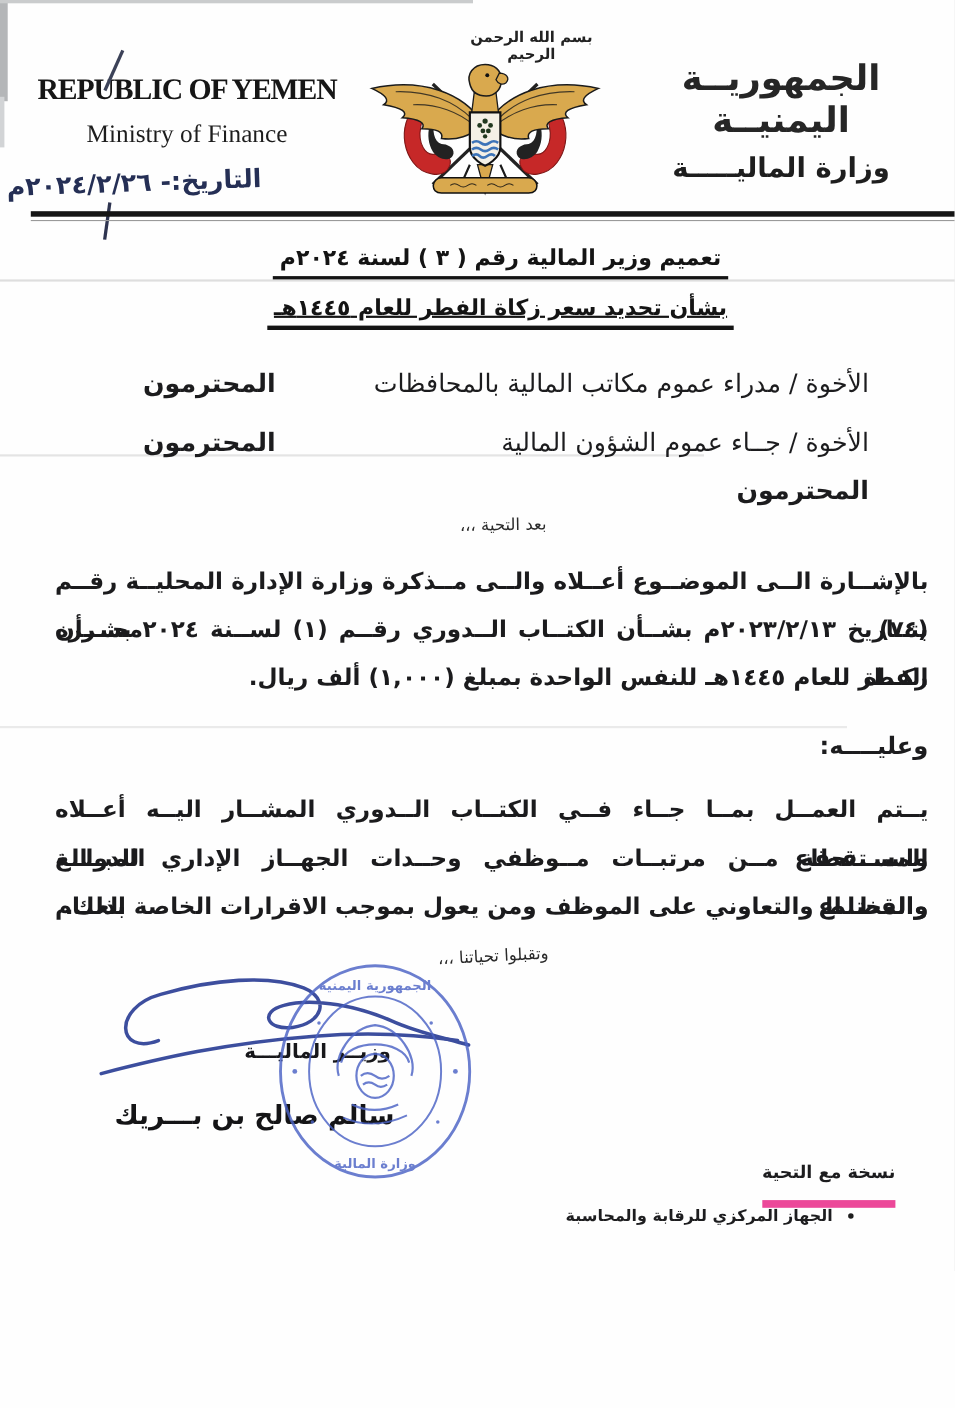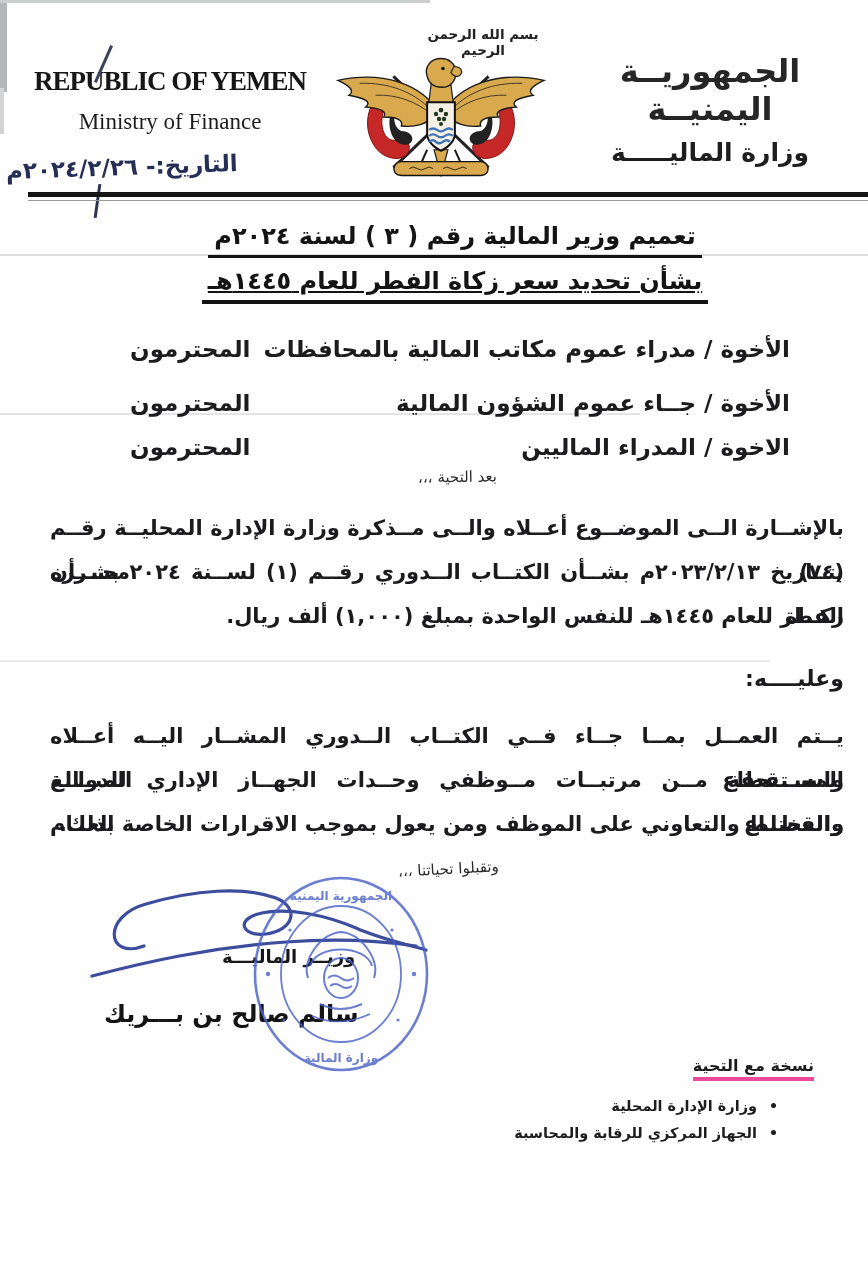--- a/index.html
+++ b/index.html
@@ -27,47 +27,47 @@
   .pen-tick{left:96px;top:184px;width:3px;height:34px;background:#2e3450;transform:rotate(8deg);}
 
   
   .edge-left{left:0;top:0;width:7px;height:92px;background:#b4b6b8;}
   .edge-left2{left:0;top:88px;width:4px;height:46px;background:#d2d4d6;}
   .edge-top{left:0;top:0;width:430px;height:3px;background:#cacccd;}
   .scanline{background:rgba(120,120,120,.24);height:2px;}
 
   
   .subject{left:40px;width:830px;text-align:center;}
-  .subject span{display:inline-block;border-bottom:3px solid #141414;padding:0 6px 5px;font-size:24px;font-weight:bold;color:#141414;}
+  .subject span{display:inline-block;border-bottom:3px solid #141414;padding:0 6px 5px;font-size:20px;font-weight:bold;color:#141414;}
   .subj1{top:222px;} .subj2{top:267px;}
   .subj2 span{border-bottom-width:4px;text-decoration:underline;}
 
   
   .addr-row{left:130px;width:660px;display:flex;justify-content:space-between;direction:rtl;}
-  .addr-title{font-size:23px;font-weight:bold;}
+  .addr-title{font-size:23px;font-weight:normal;}
   .addr-hon{font-size:23px;font-weight:bold;}
   .greeting{left:418px;top:468px;font-size:15px;color:#2a2a2a;transform:rotate(-1deg);}
 
   
   .para{left:50px;width:794px;direction:rtl;}
   .para .line{font-size:21px;font-weight:bold;line-height:44px;height:44px;
       text-align:justify;text-align-last:justify;color:#1b1b1d;}
   .para .line.last{text-align-last:right;}
   .p1{top:506px;} .p2{top:714px;}
   .transition{right:24px;top:666px;font-size:22px;font-weight:bold;}
 
   
   .salutation{left:398px;top:860px;font-size:15px;transform:rotate(-3deg);color:#2a2a2a;}
   .signer-title{left:222px;top:946px;font-size:18px;font-weight:bold;color:#17171a;}
   .signer-name{left:104px;top:1000px;font-size:24px;font-weight:bold;color:#141416;}
   .sig-svg{left:86px;top:878px;}
   .stamp-svg{left:250px;top:874px;opacity:.82;}
 
   
-  .cc-head{right:54px;top:1056px;font-size:16px;font-weight:bold;border-bottom:4px solid #ec4899;padding-bottom:2px;}
+  .cc-head{right:54px;top:1056px;font-size:16px;font-weight:bold;border-bottom:7px solid #ec4899;padding-bottom:16px;}
   .cc-list{right:92px;top:1092px;direction:rtl;}
   .cc-item{display:flex;align-items:center;direction:rtl;height:27px;}
   .cc-dot{width:5px;height:5px;border-radius:50%;background:#1e1e1e;margin-left:14px;flex:0 0 auto;}
   .cc-text{font-size:14.5px;font-weight:bold;color:#1d1d1f;}
 </style>
 </head>
 <body>
 
 <div class="page">
 
@@ -160,21 +160,20 @@
 
   <div class="abs ar addr-row" style="top:336px;">
     <span class="addr-title">الأخوة / مدراء عموم مكاتب المالية بالمحافظات</span>
     <span class="addr-hon">المحترمون</span>
   </div>
   <div class="abs ar addr-row" style="top:390px;">
     <span class="addr-title">الأخوة / جــاء عموم الشؤون المالية</span>
     <span class="addr-hon">المحترمون</span>
   </div>
   <div class="abs ar addr-row" style="top:434px;">
-    <span class="addr-title">الاخوة / المدراء الماليين</span>
     <span class="addr-hon">المحترمون</span>
   </div>
 
   <div class="abs ar greeting">بعد التحية ،،،</div>
 
   <div class="abs para p1">
     <div class="ar line">بالإشــارة الــى الموضــوع أعــلاه والــى مــذكرة وزارة الإدارة المحليــة رقــم (٧٤) محــرره</div>
     <div class="ar line">بتــاريخ ٢٠٢٣/٢/١٣م بشــأن الكتــاب الــدوري رقــم (١) لســنة ٢٠٢٤ بشــأن زكــاة</div>
     <div class="ar line last">الفطر للعام ١٤٤٥هـ للنفس الواحدة بمبلغ (١,٠٠٠) ألف ريال.</div>
   </div>
@@ -228,21 +227,17 @@
         <circle cx="34" cy="146" r="1.6"></circle>
           <circle cx="148" cy="146" r="1.6"></circle>
       </g>
     </g>
   </svg>
 
   <div class="abs ar cc-head">نسخة مع التحية</div>
   <div class="abs cc-list">
     <div class="cc-item">
       <span class="cc-dot"></span>
-      <span class="ar cc-text">وزارة الإدارة المحلية</span>
-    </div>
-    <div class="cc-item">
-      <span class="cc-dot"></span>
       <span class="ar cc-text">الجهاز المركزي للرقابة والمحاسبة</span>
     </div>
   </div>
 
 </div>
 
 </body></html>

